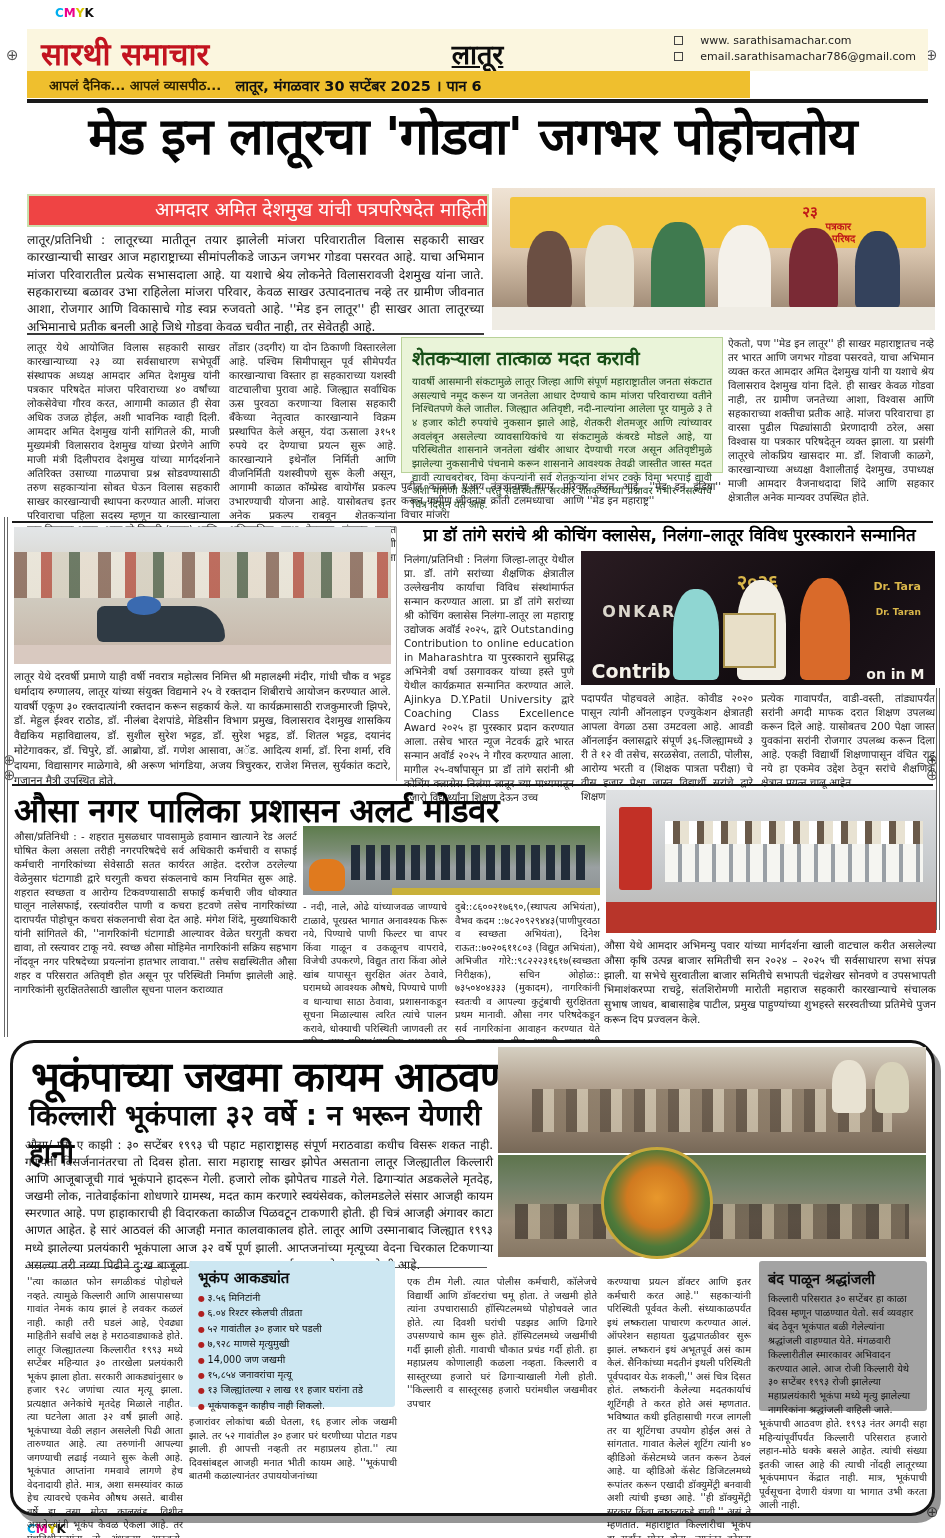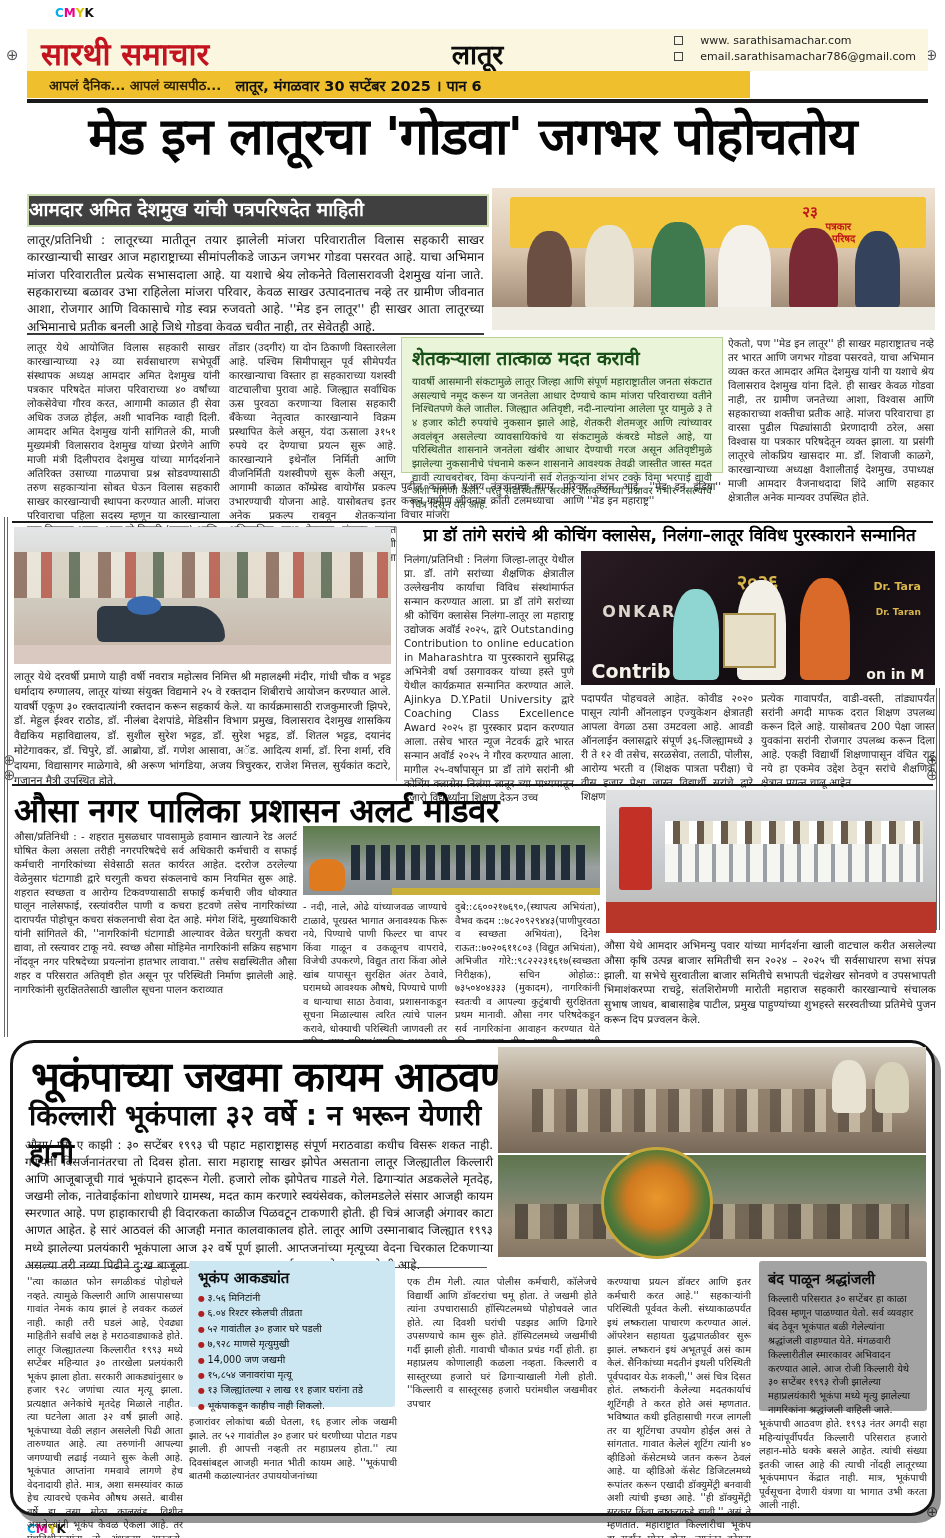--- a/index.html
+++ b/index.html
@@ -18,22 +18,22 @@
   .mast-title{font-size:31px;font-weight:bold;color:#c2131f;}
   .mast-city{font-size:27px;font-weight:bold;color:#0d0d0d;}
   .contact-row{font-size:11px;color:#222;display:flex;align-items:center;gap:17px;margin-bottom:3px;}
   .sq{width:7px;height:7px;border:1px solid #444;display:inline-block;flex:0 0 auto;}
   .datebar{background:#efbf2e;}
   .tagline{font-size:13px;font-weight:bold;color:#2e2200;}
   .dateline{font-size:14.5px;font-weight:bold;color:#111;}
   .rule{background:#1a1a1a;}
   
   .h-main{font-size:51px;font-weight:bold;color:#050505;text-align:center;line-height:1.08;letter-spacing:-1px;}
-  .kicker{background:#404040;border:2px solid #cadfad;color:#fff;font-size:19px;font-weight:bold;
-          text-align:left;line-height:27px;}
+  .kicker{background:#ef4444;border:2px solid #cadfad;color:#fff;font-size:19px;font-weight:normal;
+          text-align:right;line-height:27px;}
   .lead-par{font-size:12.2px;line-height:1.42;color:#141414;}
   .sidebar-box{background:#eaf4d9;border:1px solid #b9d299;padding:7px 10px;box-sizing:border-box;}
   .sidebar-box h3{margin:0 0 4px 0;font-size:19px;color:#174f17;}
   .sidebar-box p{margin:0;font-size:10.2px;line-height:1.34;color:#1e431e;}
   .h-sub{font-size:17px;font-weight:bold;color:#000;text-align:center;}
   .h-ausa{font-size:33px;font-weight:bold;color:#050505;letter-spacing:-0.5px;}
   .quake-box{border:3px solid #141414;border-radius:24px;box-shadow:6px 7px 0 rgba(20,20,20,.45);
              background:#fff;box-sizing:border-box;}
   .h-quake{font-size:41px;font-weight:bold;color:#050505;letter-spacing:-1px;}
   .h-quake2{font-size:28px;font-weight:bold;color:#0a0a0a;}
@@ -70,21 +70,21 @@
   <div class="reg" style="left:926px;top:753px;">⊕</div>
   <div class="reg" style="left:926px;top:768px;">⊕</div>
   <div class="reg" style="left:926px;top:1505px;">⊕</div>
   <div class="vline" style="left:4px;top:517px;height:520px;"></div>
   <div class="vline" style="left:7px;top:517px;height:520px;"></div>
   <div class="vline" style="left:936px;top:688px;height:242px;"></div>
   <div class="vline" style="left:939px;top:688px;height:242px;"></div>
 
   <div class="mast abs" style="left:27px;top:29px;width:901px;height:42px;">
     <div class="mast-title abs" style="left:14px;top:3px;">सारथी समाचार</div>
-    <div class="mast-city abs" style="left:0;right:0;top:6px;text-align:center;">लातूर</div>
+    <div class="mast-city abs" style="left:0;right:0;top:6px;text-align:center;text-decoration:underline;">लातूर</div>
     <div class="abs" style="right:12px;top:5px;">
       <div class="contact-row">
           <span class="sq"></span>
           <span>www. sarathisamachar.com</span>
         </div>
       <div class="contact-row">
           <span class="sq"></span>
           <span>email.sarathisamachar786@gmail.com</span>
         </div>
     </div>

